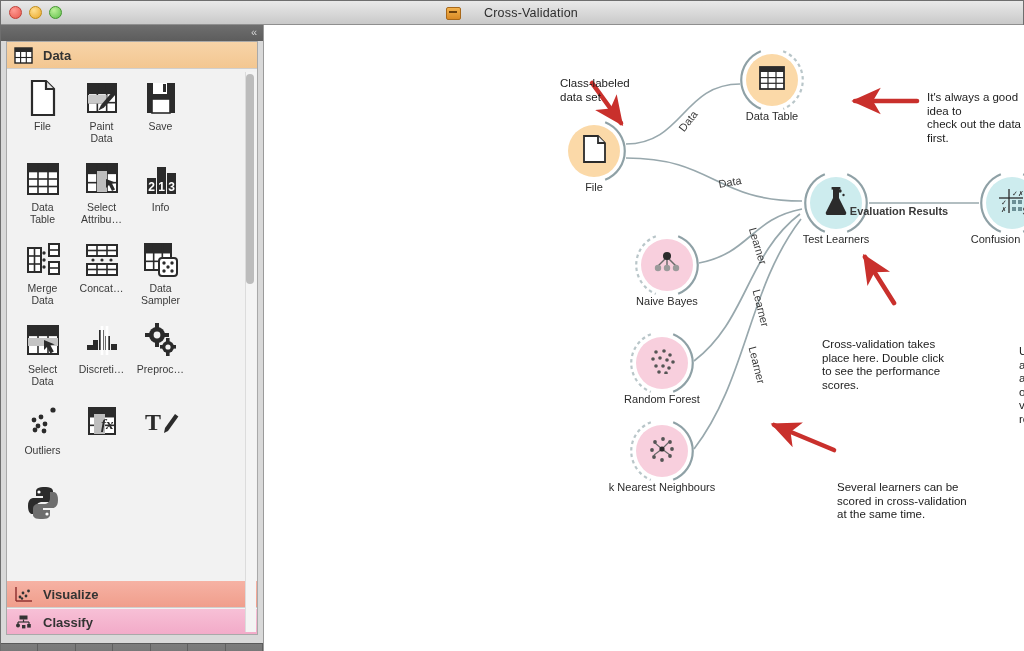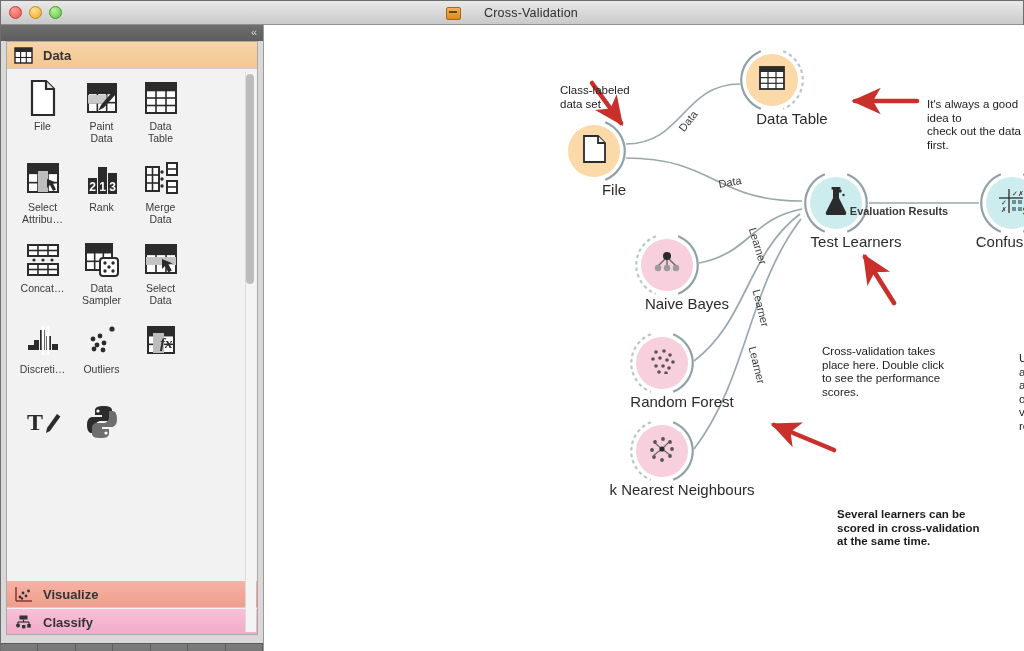--- a/index.html
+++ b/index.html
@@ -73,25 +73,25 @@
   
   #canvas{position:absolute;left:262px;top:24px;width:762px;height:627px;background:#ffffff;
     border-left:1px solid #9a9a9a;box-sizing:border-box;overflow:hidden;}
   #canvas-svg{position:absolute;left:0;top:0;}
 
   .node{position:absolute;width:52px;height:52px;border-radius:50%;
     display:flex;align-items:center;justify-content:center;box-sizing:border-box;}
   .node.orange{background:#fbd9a8;}
   .node.cyan{background:#cdecee;}
   .node.pink{background:#f8cfdd;}
-  .nodelabel{position:absolute;font-size:15px;color:#2b2b2b;text-align:left;
-    white-space:nowrap;transform:translateX(-50%);margin-left:20px;}
+  .nodelabel{position:absolute;font-size:11px;color:#2b2b2b;text-align:left;
+    white-space:nowrap;transform:translateX(-50%);}
 
   .linklabel{position:absolute;font-size:11px;color:#3a3a3a;white-space:nowrap;}
-  .annot{position:absolute;font-size:11.5px;color:#1c1c1c;line-height:13.6px;margin-top:7px;}
+  .annot{position:absolute;font-size:11.5px;color:#1c1c1c;line-height:13.6px;}
 </style>
 </head>
 <body>
 
 <div id="window">
 
   <div id="titlebar">
     <div id="traffic">
       <div class="tl red"></div>
       <div class="tl yel"></div>
@@ -143,20 +143,31 @@
                   <line x1="6" y1="24.666666666666668" x2="34" y2="24.666666666666668" stroke="#2b2b2b" stroke-width="1.6"></line>
                   <rect x="6" y="17" width="18.6" height="8.6" fill="#c9c9c9"></rect>
                   <path d="M31 13 L19 27 l-2.6 5.4 5.4-2.6 L34 16 Z" fill="#2b2b2b"></path>
                 </svg>
               </div>
               <div class="tlabel">Paint<br>Data</div>
             </div>
             <div class="tool">
               <div class="ticon">
                 <svg width="40" height="40" viewBox="0 0 40 40">
+                  <rect x="6" y="5" width="28" height="30" fill="#2b2b2b"></rect>
+                  <rect x="12" y="5" width="14" height="11" fill="#fff"></rect>
+                  <rect x="22" y="6" width="3" height="8" fill="#2b2b2b"></rect>
+                  <rect x="11" y="21" width="18" height="14" fill="#fff" stroke="#2b2b2b" stroke-width="1.6"></rect>
+                </svg>
+              </div>
+              <div class="tlabel">Save</div>
+            </div>
+            <div class="tool">
+              <div class="ticon">
+                <svg width="40" height="40" viewBox="0 0 40 40">
                   <rect x="5" y="5" width="30" height="30" fill="#fff" stroke="#2b2b2b" stroke-width="2"></rect>
                   <rect x="5" y="5" width="30" height="7.5" fill="#2b2b2b"></rect>
                   <line x1="15" y1="5" x2="15" y2="35" stroke="#2b2b2b" stroke-width="1.6"></line>
                   <line x1="25" y1="5" x2="25" y2="35" stroke="#2b2b2b" stroke-width="1.6"></line>
                   <line x1="5" y1="12.5" x2="35" y2="12.5" stroke="#2b2b2b" stroke-width="1.6"></line>
                   <line x1="5" y1="20" x2="35" y2="20" stroke="#2b2b2b" stroke-width="1.6"></line>
                   <line x1="5" y1="27.5" x2="35" y2="27.5" stroke="#2b2b2b" stroke-width="1.6"></line>
                 </svg>
               </div>
               <div class="tlabel">Data<br>Table</div>
@@ -180,21 +191,21 @@
               <div class="ticon">
                 <svg width="40" height="40" viewBox="0 0 40 40">
                   <rect x="6" y="19" width="9" height="16" fill="#2b2b2b"></rect>
                   <rect x="16" y="8" width="9" height="27" fill="#2b2b2b"></rect>
                   <rect x="26" y="14" width="9" height="21" fill="#2b2b2b"></rect>
                   <text x="10.5" y="32" text-anchor="middle" font-family="Liberation Sans, sans-serif" font-size="12" font-weight="bold" fill="#fff">2</text>
                   <text x="20.5" y="32" text-anchor="middle" font-family="Liberation Sans, sans-serif" font-size="12" font-weight="bold" fill="#fff">1</text>
                   <text x="30.5" y="32" text-anchor="middle" font-family="Liberation Sans, sans-serif" font-size="12" font-weight="bold" fill="#fff">3</text>
                 </svg>
               </div>
-              <div class="tlabel">Rank</div>
+              <div class="tlabel">Info</div>
             </div>
             <div class="tool">
               <div class="ticon">
                 <svg width="40" height="40" viewBox="0 0 40 40">
                   <rect x="5" y="8" width="13" height="24" fill="#fff" stroke="#2b2b2b" stroke-width="2"></rect>
                   <line x1="11.5" y1="8" x2="11.5" y2="32" stroke="#2b2b2b" stroke-width="1.6"></line>
                   <line x1="5" y1="16" x2="18" y2="16" stroke="#2b2b2b" stroke-width="1.6"></line>
                   <line x1="5" y1="24" x2="18" y2="24" stroke="#2b2b2b" stroke-width="1.6"></line>
                   <rect x="26" y="4" width="10" height="12" fill="#fff" stroke="#2b2b2b" stroke-width="2"></rect>
                   <line x1="26" y1="10" x2="36" y2="10" stroke="#2b2b2b" stroke-width="1.6"></line>
@@ -265,20 +276,43 @@
                   <rect x="5" y="24" width="6" height="5" fill="#2b2b2b"></rect>
                   <rect x="11" y="19" width="5" height="10" fill="#2b2b2b"></rect>
                   <rect x="17" y="9" width="5" height="20" fill="#2b2b2b"></rect>
                   <rect x="23" y="15" width="5" height="14" fill="#2b2b2b"></rect>
                   <rect x="29" y="23" width="6" height="6" fill="#2b2b2b"></rect>
                   <line x1="20" y1="5" x2="20" y2="34" stroke="#fff" stroke-width="2.6"></line>
                   <line x1="25" y1="5" x2="25" y2="34" stroke="#fff" stroke-width="2.6"></line>
                 </svg>
               </div>
               <div class="tlabel">Discreti…</div>
+            </div>
+            <div class="tool">
+              <div class="ticon">
+                <svg width="40" height="40" viewBox="0 0 40 40">
+                  <g fill="#2b2b2b">
+                    <circle cx="16" cy="14" r="8"></circle>
+                    <circle cx="27" cy="26" r="6"></circle>
+                  </g>
+                  <circle cx="16" cy="14" r="3.4" fill="#f2f2f2"></circle>
+                  <circle cx="27" cy="26" r="2.6" fill="#f2f2f2"></circle>
+                  <g fill="#2b2b2b">
+                    <rect x="14" y="2" width="4" height="5"></rect>
+                    <rect x="14" y="21" width="4" height="5"></rect>
+                    <rect x="4" y="12" width="5" height="4"></rect>
+                    <rect x="23" y="12" width="5" height="4"></rect>
+                    <rect x="25" y="17" width="3.6" height="4"></rect>
+                    <rect x="25" y="31" width="3.6" height="4"></rect>
+                    <rect x="19" y="24" width="4" height="3.6"></rect>
+                    <rect x="31" y="24" width="4" height="3.6"></rect>
+                  </g>
+                </svg>
+              </div>
+              <div class="tlabel">Preproc…</div>
             </div>
             <div class="tool">
               <div class="ticon">
                 <svg width="40" height="40" viewBox="0 0 40 40">
                   <g fill="#2b2b2b">
                     <circle cx="11" cy="18" r="2.4"></circle>
                     <circle cx="18" cy="15" r="2.4"></circle>
                     <circle cx="15" cy="24" r="2.4"></circle>
                     <circle cx="22" cy="22" r="2.4"></circle>
                     <circle cx="21" cy="29" r="2.4"></circle>
@@ -559,16 +593,16 @@
         <div class="linklabel" style="left: 497px; top: 283px; transform: translate(-50%, -50%) rotate(76deg);">Learner</div>
         <div class="linklabel" style="left: 493px; top: 340px; transform: translate(-50%, -50%) rotate(76deg);">Learner</div>
         <div class="linklabel" style="left: 635px; top: 186px; transform: translate(-50%, -50%) rotate(0deg); font-weight: bold;">Evaluation Results</div>
         <div class="linklabel" style="left: 813px; top: 186px; transform: translate(-50%, -50%) rotate(0deg);">Selected Data → Data</div>
       </div>
     <div id="annots-layer">
         <div class="annot" style="left: 296px; top: 52px;">Class-labeled<br>data set</div>
         <div class="annot" style="left: 663px; top: 66px;">It's always a good idea to<br>check out the data first.</div>
         <div class="annot" style="left: 558px; top: 313px;">Cross-validation takes<br>place here. Double click<br>to see the performance<br>scores.</div>
         <div class="annot" style="left: 755px; top: 320px;">Use for additional analysis<br>of cross-validation results.</div>
-        <div class="annot" style="left: 573px; top: 476px; font-weight: bold;">Several learners can be<br>scored in cross-validation<br>at the same time.</div>
+        <div class="annot" style="left: 573px; top: 456px;">Several learners can be<br>scored in cross-validation<br>at the same time.</div>
       </div>
   </div>
 </div>
 
 </body></html>

